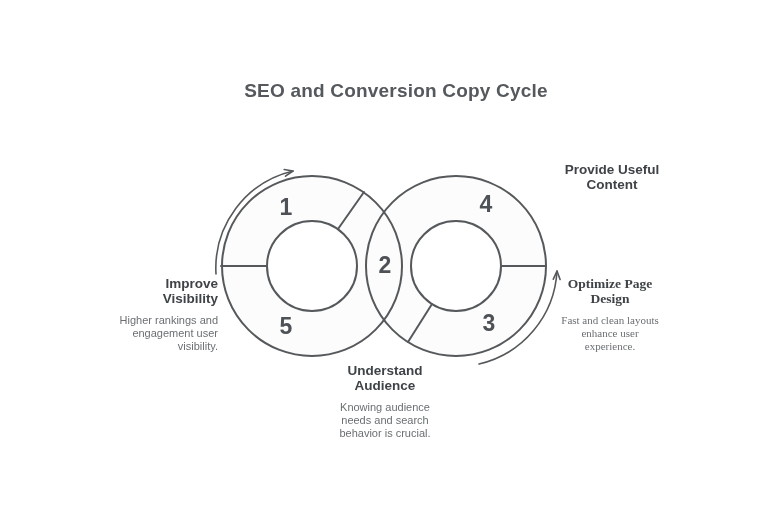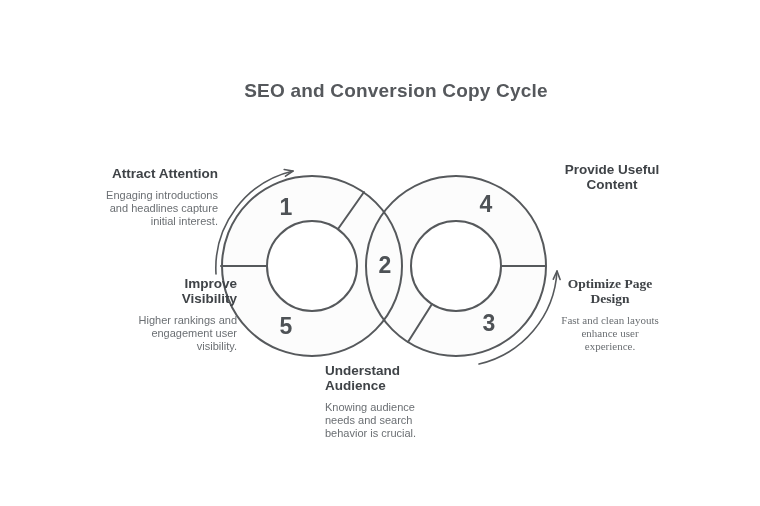--- a/index.html
+++ b/index.html
@@ -40,24 +40,24 @@
     font-size:13.5px;font-weight:bold;
     color:#3f4347;line-height:15px;
     margin:0 0 8px 0;
   }
   .label .desc{
     font-size:11px;color:#6b6f73;
     line-height:13px;margin:0;
   }
   .align-right{text-align:right;}
   .align-left{text-align:center;}
-  .align-center{}
+  .align-center{text-align:center;}
 
   .lbl-attract   {left:98px;  top:166px; width:120px;}
-  .lbl-improve   {left:118px; top:276px; width:100px;margin-left:19px;}
+  .lbl-improve   {left:118px; top:276px; width:100px;}
   .lbl-provide   {left:556px; top:162px; width:112px;}
   .lbl-optimize  {left:557px; top:276px; width:106px;font-family:Liberation Serif, serif;}
   .lbl-understand{left:325px; top:363px; width:120px;}
 </style>
 </head>
 <body>
 
 <div class="canvas">
 
   <div class="page-title">SEO and Conversion Copy Cycle</div>
@@ -92,24 +92,20 @@
       <polyline points="553.3,279.2 557,271 560.1,279.5"></polyline>
     </g>
   </svg>
 
   <div class="step-number num-1">1</div>
   <div class="step-number num-2">2</div>
   <div class="step-number num-3">3</div>
   <div class="step-number num-4">4</div>
   <div class="step-number num-5">5</div>
 
-  <div class="label lbl-attract align-right">
-    <div class="heading">Attract Attention</div>
-    <p class="desc">Engaging introductions and headlines capture initial interest.</p>
-  </div>
 
   <div class="label lbl-improve align-right">
     <div class="heading">Improve Visibility</div>
     <p class="desc">Higher rankings and engagement user visibility.</p>
   </div>
 
   <div class="label lbl-provide align-left">
     <div class="heading">Provide Useful Content</div>
   </div>
 

